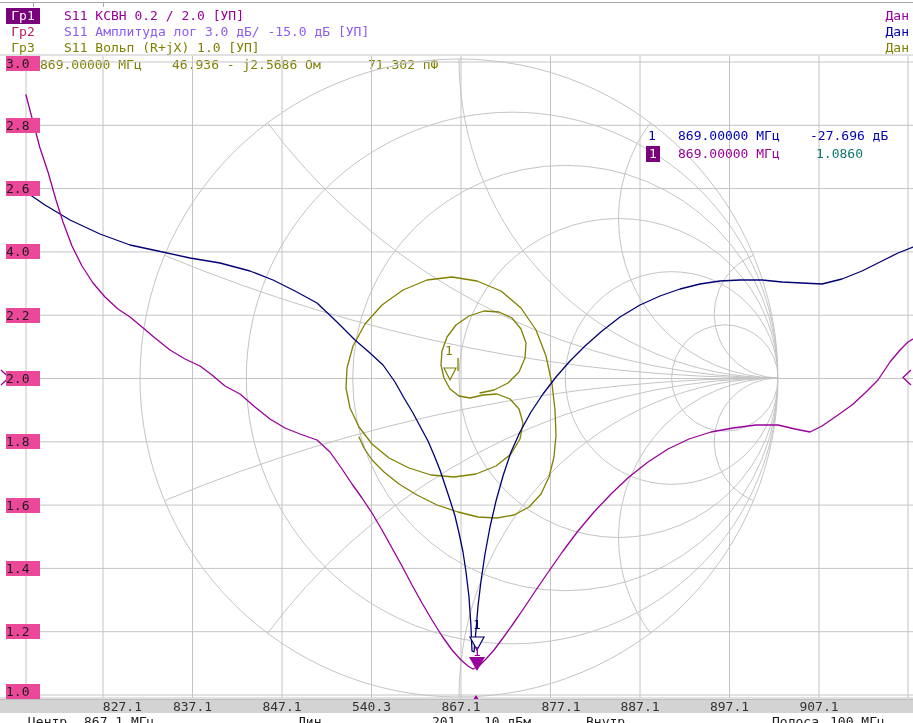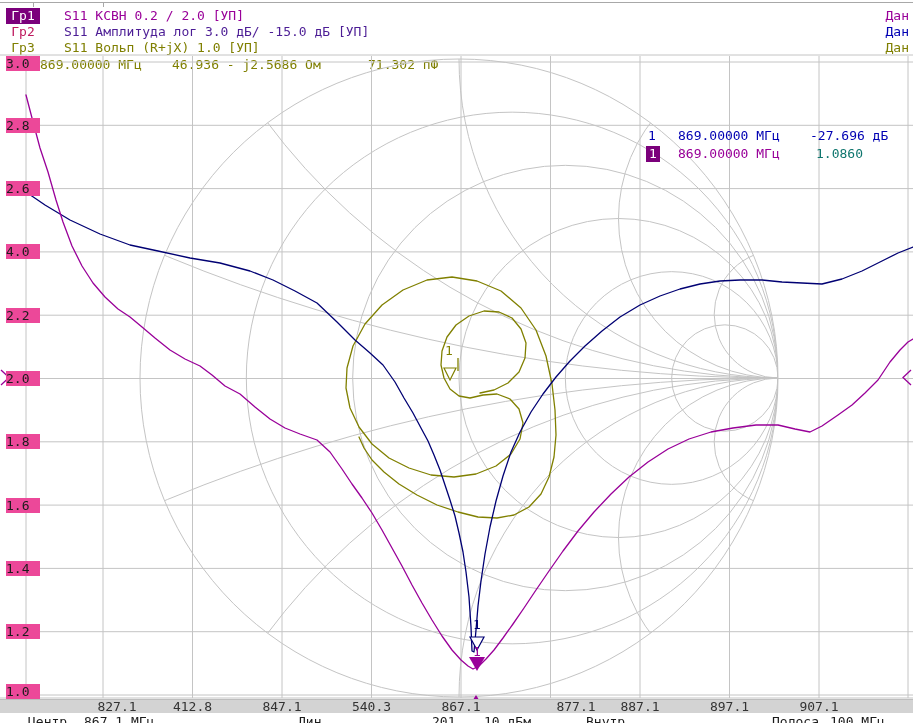--- a/index.html
+++ b/index.html
@@ -34,21 +34,21 @@
 <body>
 
 <div class="toprule"></div>
 <div class="toptick" style="left:33px;"></div>
 <div class="toptick" style="left:103px;"></div>
 
 <div class="trace-row" style="top:8px;">
   <span class="badge active">Гр1</span><span class="row-label" id="tl0" style="color: rgb(153, 0, 153);">S11 КСВН 0.2 / 2.0  [УП]</span>
 </div>
 <div class="trace-row" style="top:24px;">
-  <span class="badge" id="tb1" style="color: #be185d;">Гр2</span><span class="row-label" id="tl1" style="color: #4c1d95;">S11 Амплитуда лог 3.0 дБ/ -15.0 дБ [УП]</span>
+  <span class="badge" id="tb1" style="color: #be185d;">Гр2</span><span class="row-label" id="tl1" style="color: #8b5cf6;">S11 Амплитуда лог 3.0 дБ/ -15.0 дБ [УП]</span>
 </div>
 <div class="trace-row" style="top:40px;">
   <span class="badge" id="tb2" style="color: rgb(127, 127, 0);">Гр3</span><span class="row-label" id="tl2" style="color: rgb(127, 127, 0);">S11 Вольп (R+jX) 1.0    [УП]</span>
 </div>
 
 <div class="dan" style="top: 8px; color: rgb(153, 0, 153);" id="dan0">Дан</div>
 <div class="dan" style="top: 24px; color: rgb(0, 0, 179);" id="dan1">Дан</div>
 <div class="dan" style="top: 40px; color: rgb(127, 127, 0);" id="dan2">Дан</div>
 
 <div class="readout" style="left:40px;">869.00000 МГц</div>
@@ -142,26 +142,26 @@
     <div class="ylab" style="top: 371px;">2.0</div>
     <div class="ylab" style="top: 434.3px;">1.8</div>
     <div class="ylab" style="top: 497.6px;">1.6</div>
     <div class="ylab" style="top: 560.9px;">1.4</div>
     <div class="ylab" style="top: 624.2px;">1.2</div>
     <div class="ylab" style="top: 683.5px;">1.0</div>
   </div>
 
 <div class="band">
   <div id="bandlabs">
-      <div class="bandlab" style="left: 117px;">827.1</div>
-      <div class="bandlab" style="left: 192.5px;">412.8</div>
+      <div class="bandlab" style="left: 107px; text-align: right;">827.1</div>
+      <div class="bandlab" style="left: 192.5px;">837.1</div>
       <div class="bandlab" style="left: 282px;">847.1</div>
       <div class="bandlab" style="left: 371.5px;">540.3</div>
       <div class="bandlab" style="left: 461px;">867.1</div>
-      <div class="bandlab" style="left: 576px;">877.1</div>
+      <div class="bandlab" style="left: 561px;">877.1</div>
       <div class="bandlab" style="left: 640px;">887.1</div>
       <div class="bandlab" style="left: 729.5px;">897.1</div>
       <div class="bandlab" style="left: 819px;">907.1</div>
     </div>
 </div>
 
 <div class="status">
   <span style="left:28px;">Центр</span>
   <span style="left:84px;">867.1 МГц</span>
   <span style="left:298px;">Лин</span>

